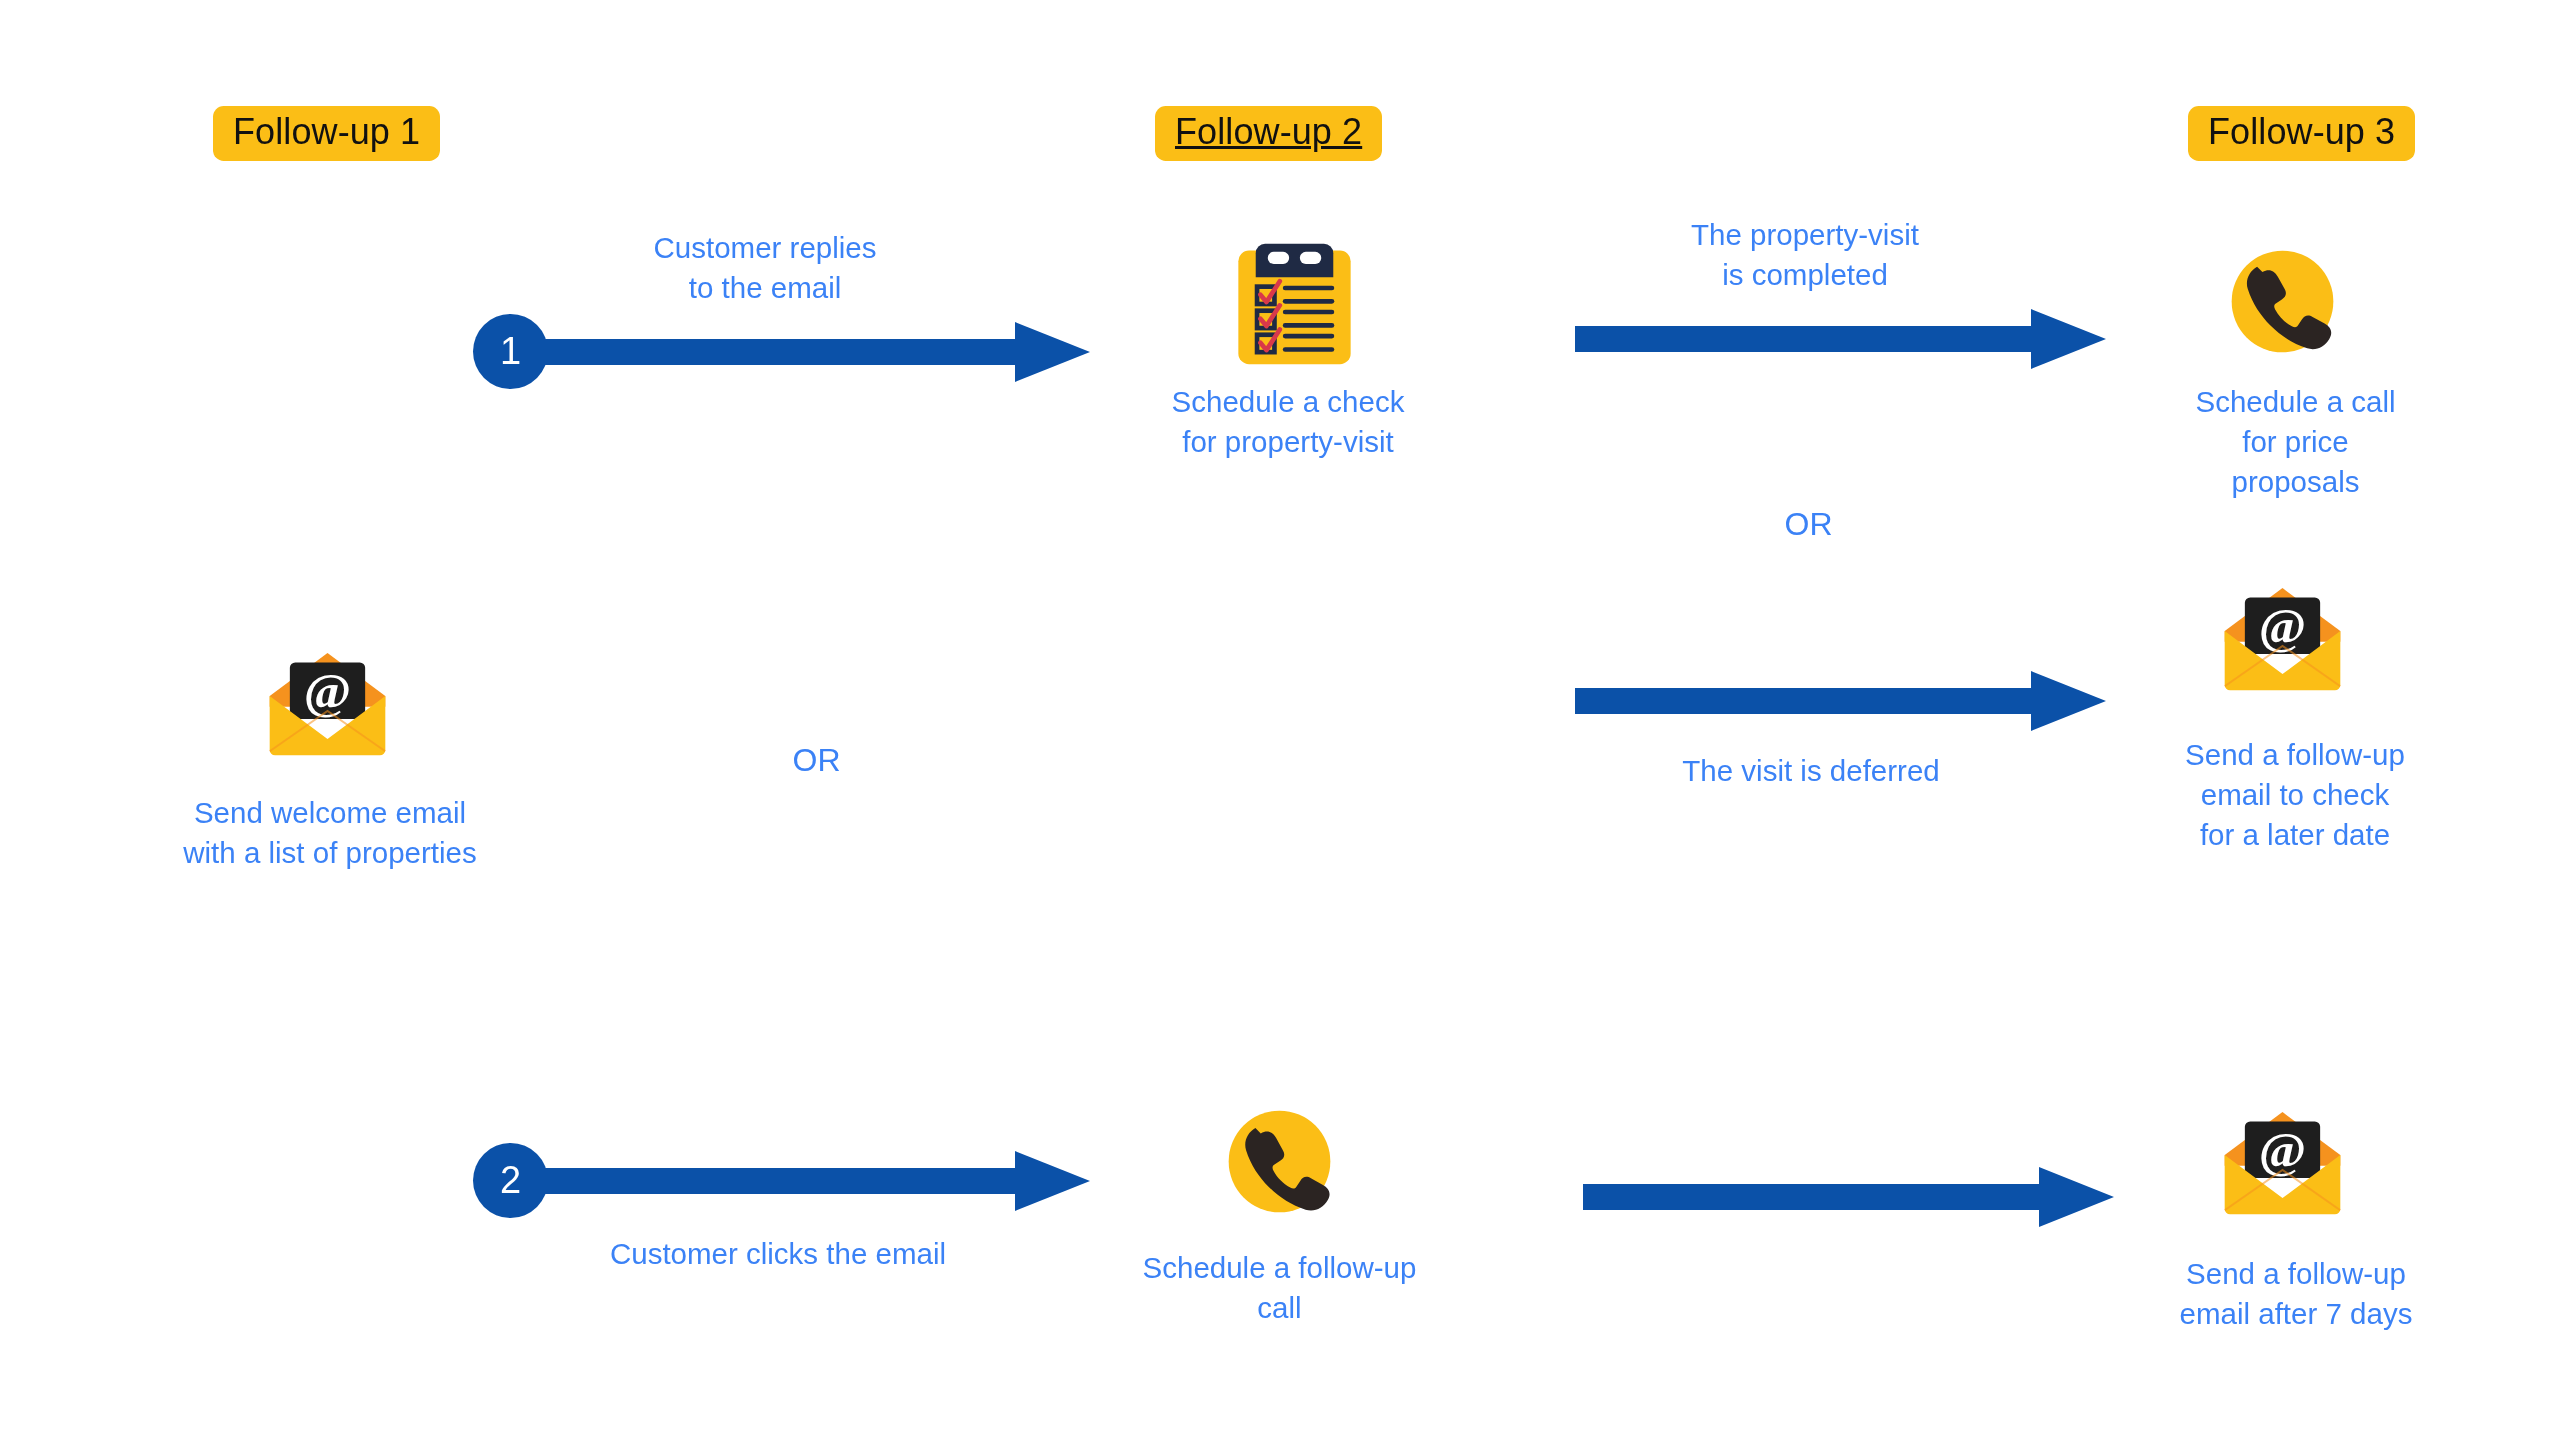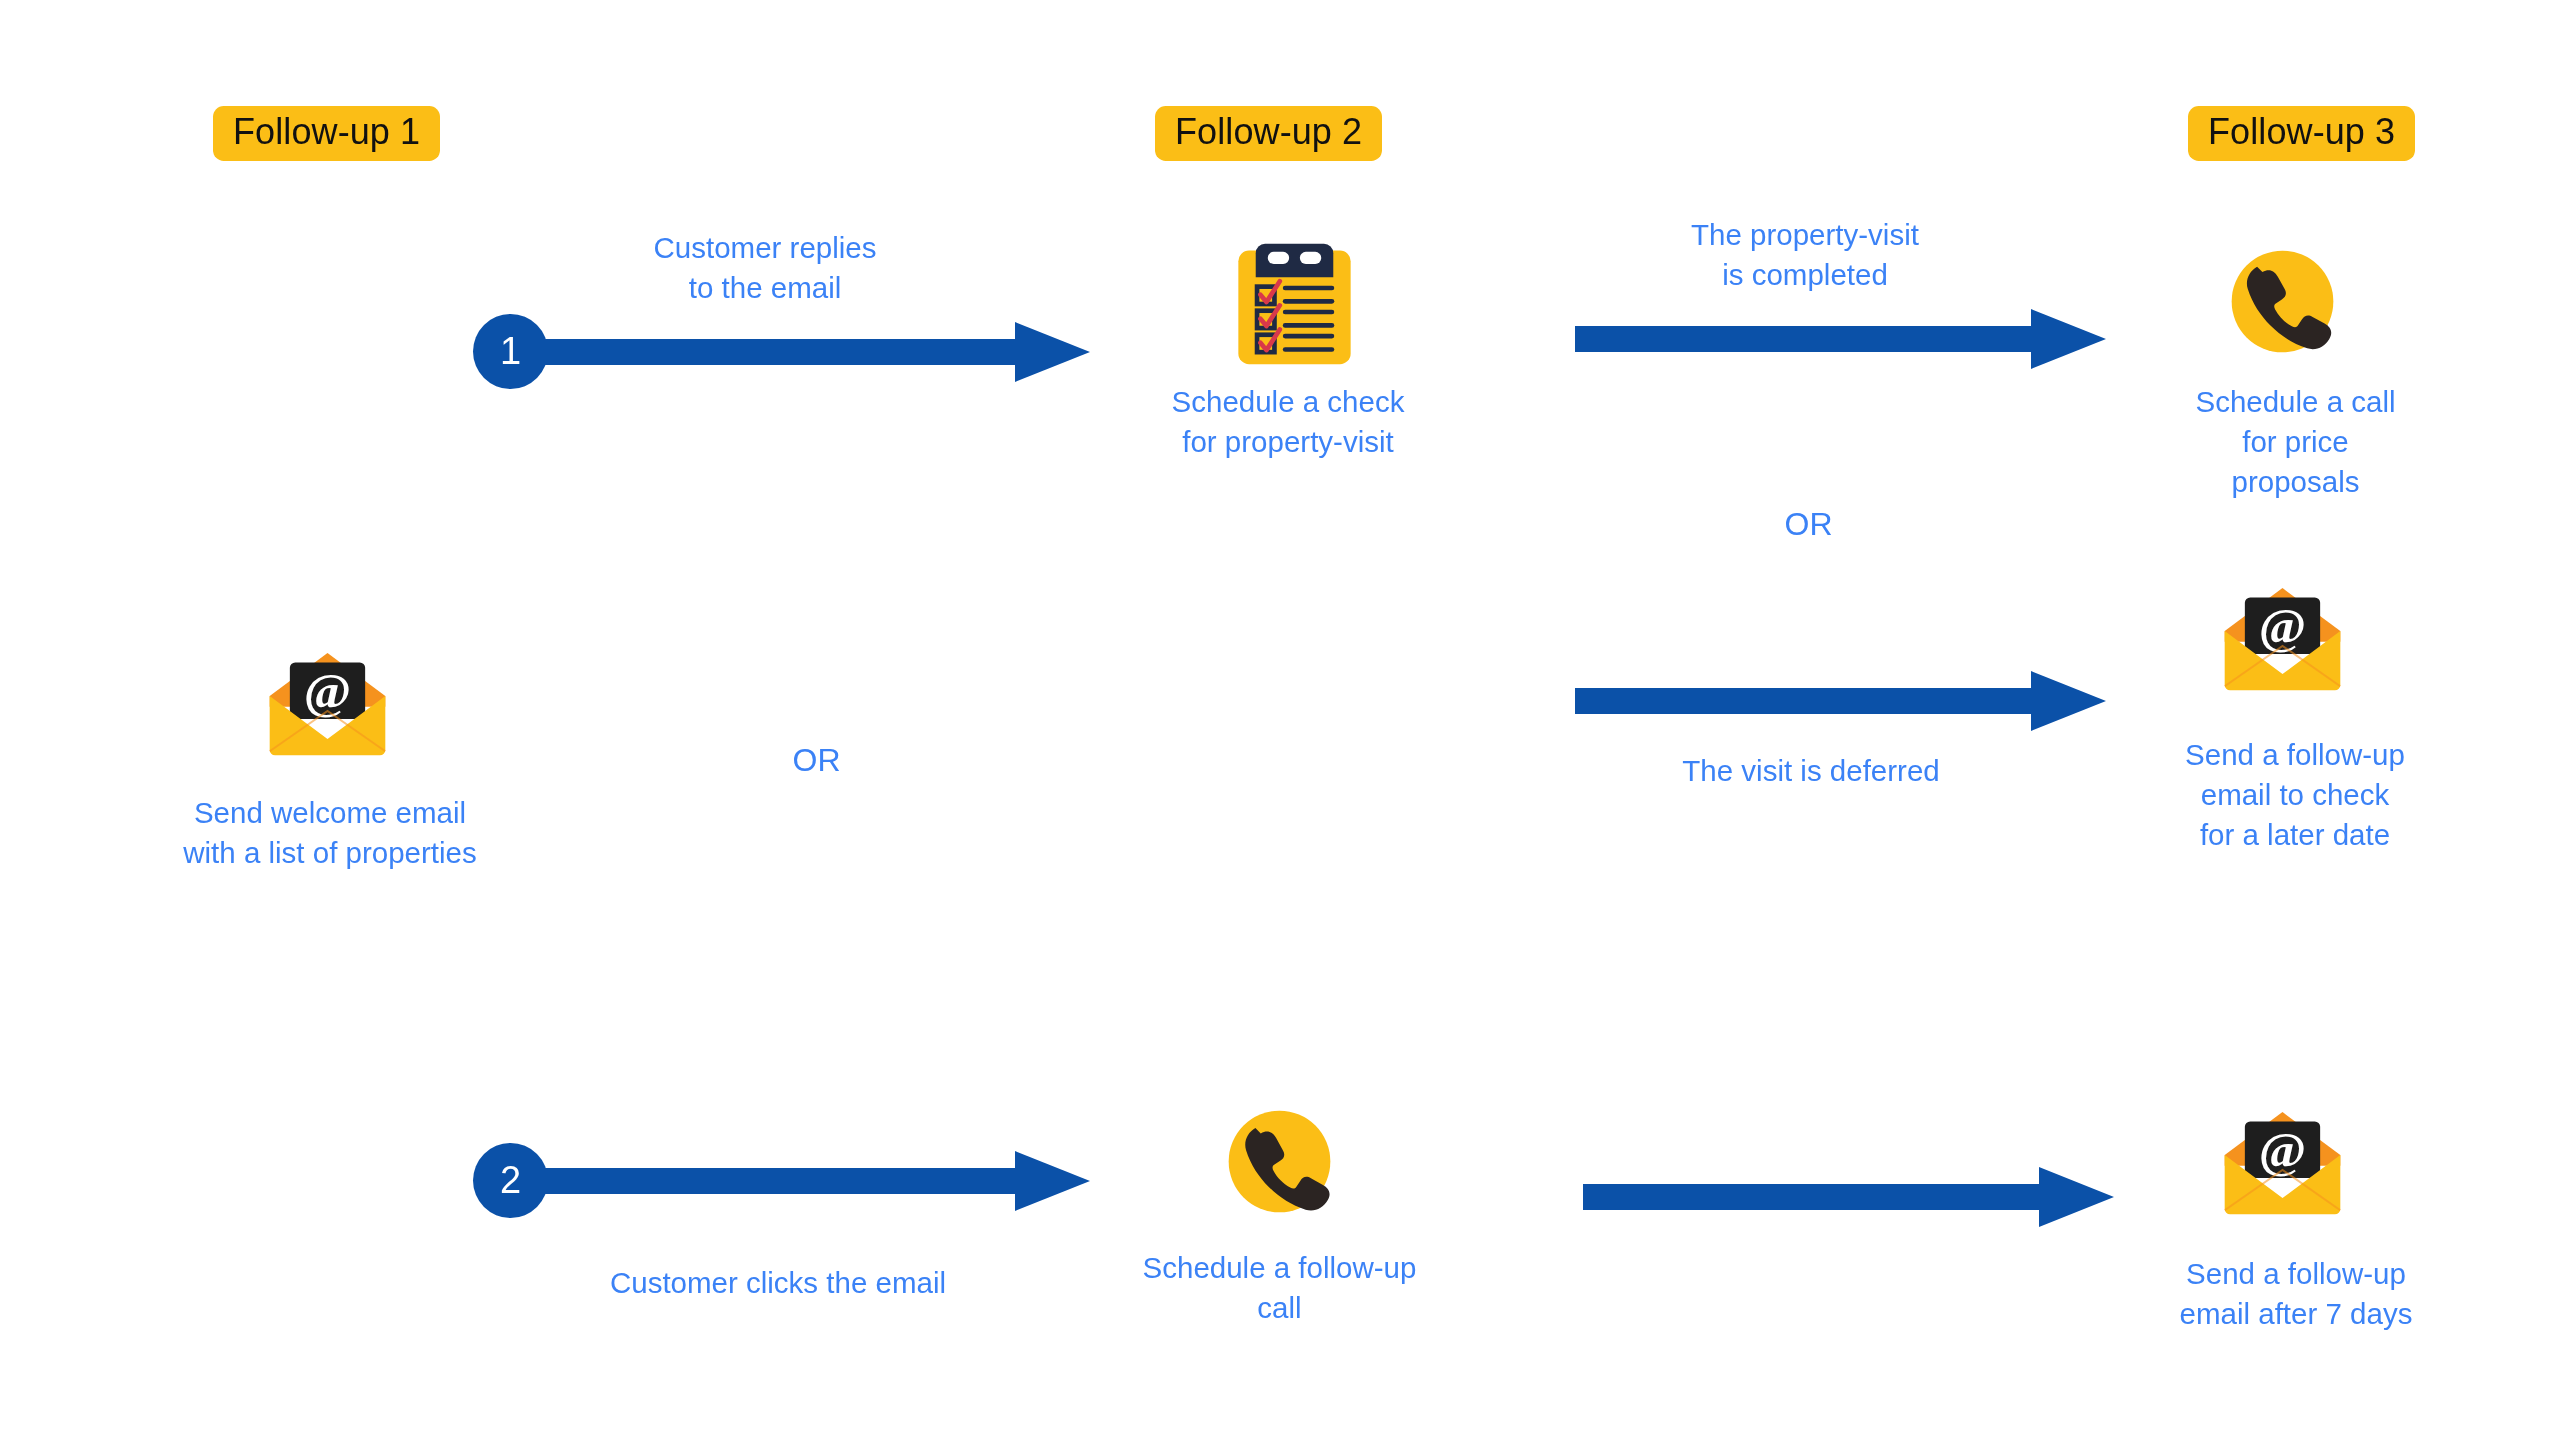--- a/index.html
+++ b/index.html
@@ -21,21 +21,21 @@
     border-radius:10.7px;
     padding:6.7px 20px 10.7px 20px;
     font-size:36px;
     font-weight:400;
     letter-spacing:0.1px;
     color:#111111;
     line-height:1.05;
     white-space:nowrap;
   }
   .badge-1 { left:213px; top:106px; }
-  .badge-2 { left:1155px; top:106px; }
+  .badge-2 { left:1155px; top:106px;text-decoration:underline; }
   .badge-3 { left:2188px; top:106px; }
 
   
   .txt {
     position:absolute;
     font-size:29.5px;
     font-weight:400;
     line-height:1.36;
     color:#3b82f6;
     text-align:center;
@@ -183,21 +183,21 @@
 email to check
 for a later date</div>
 
   <div class="numcircle" style="left:473px; top:1143px;">2</div>
 
   <div class="arrow" style="left:545px; top:1151px; width:543px; height:60px;">
     <div class="shaft" style="top:17.4px; width:483px; height:25.5px;"></div>
     <div class="head" style="left:470px; top:0px; border-width:30px 0 30px 75px;"></div>
   </div>
 
-  <div class="txt" style="left:543px; top:1234px; width:470px;margin-top:29px;">Customer clicks the email</div>
+  <div class="txt" style="left:543px; top:1234px; width:470px;">Customer clicks the email</div>
 
   <div class="icon" style="left:1226px; top:1108px;">
     <svg width="107" height="107" viewBox="0 0 160 160">
       <circle cx="80" cy="80" r="76" fill="#FBBE16"></circle>
       <path d="M52 38 c10 -6 18 -2 23 7 l10 18 c4 7 2 12 -4 16 l-9 6 c-3 2 -3 5 -1 9 6 11 14 19 25 25 4 2 7 2 9 -1 l6 -9 c4 -6 9 -8 16 -4 l18 10 c9 5 13 13 7 23 -7 12 -20 18 -33 14 -22 -7 -40 -19 -55 -34 -15 -15 -27 -33 -34 -55 -4 -13 2 -26 14 -33 z" fill="#2B2422"></path>
     </svg>
   </div>
 
   <div class="txt" style="left:1085px; top:1248px; width:389px;">Schedule a follow-up
 call</div>

